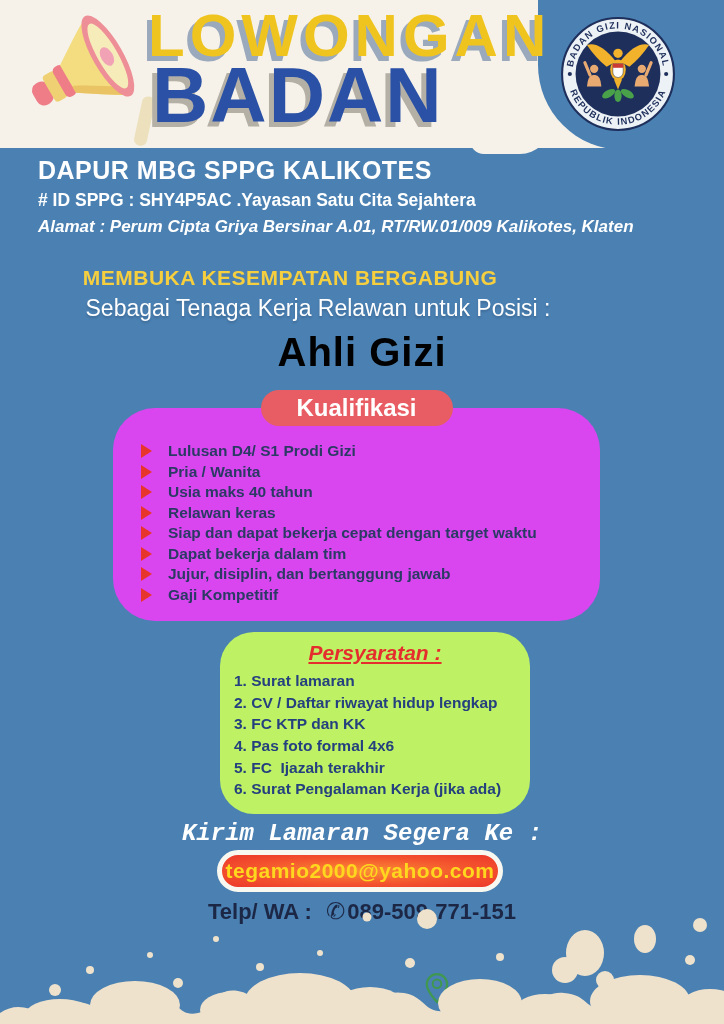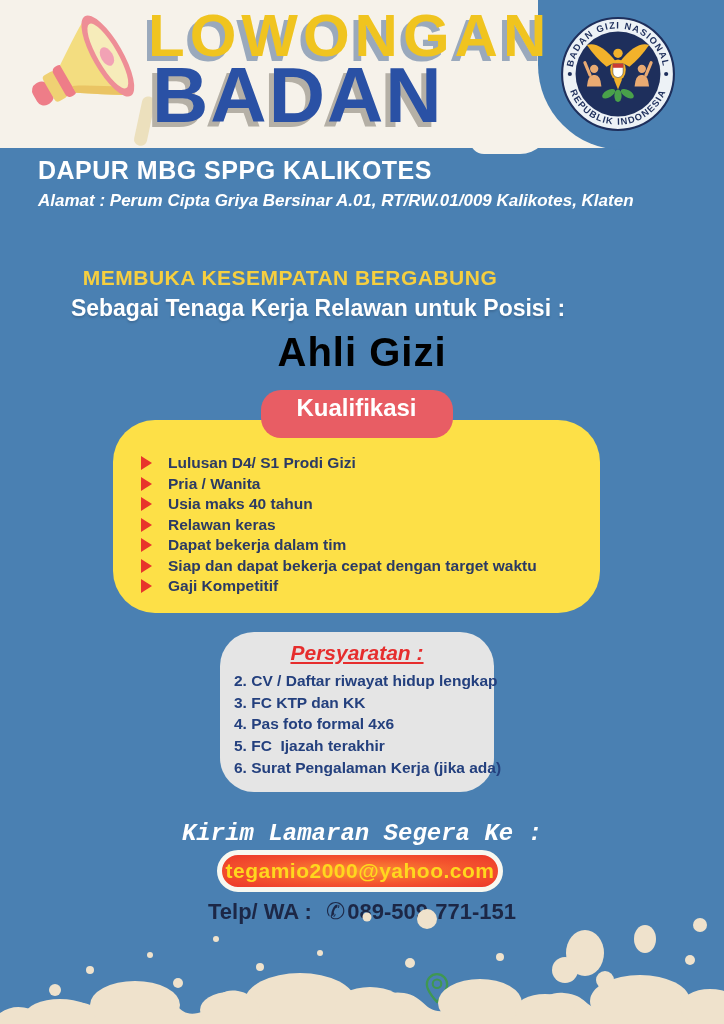--- a/index.html
+++ b/index.html
@@ -32,43 +32,43 @@
   }
   
   .org{position:absolute;left:38px;top:156px;color:#ffffff;width:660px;}
   .org-name{font-size:25px;font-weight:bold;letter-spacing:.5px;}
   .org-id{font-size:17.5px;font-weight:bold;margin-top:5px;}
   .org-addr{font-size:17px;font-weight:bold;font-style:italic;margin-top:6px;}
   
   .intro-1{position:absolute;top:266px;left:0;width:580px;text-align:center;
     color:#f6cf3f;font-size:21px;font-weight:bold;letter-spacing:.5px;}
   .intro-2{position:absolute;top:295px;left:0;width:636px;text-align:center;
-    color:#fff;font-size:23px;font-weight:bold;text-shadow:0 2px 2px rgba(30,50,80,.25);}
+    color:#fff;font-size:23px;font-weight:normal;text-shadow:0 2px 2px rgba(30,50,80,.25);}
   .position{position:absolute;top:330px;left:0;width:724px;text-align:center;
     color:#000000;font-size:40px;font-weight:bold;letter-spacing:1px;}
   
   .qual{position:absolute;top:390px;left:113px;width:487px;}
   .qual-pill{
-    position:relative;z-index:2;margin:0 auto;width:192px;height:48px;
+    position:relative;z-index:2;margin:0 auto;width:192px;height:36px;
     background:#e85d64;border-radius:20px;color:#fff;
     font-size:24px;font-weight:bold;text-align:center;line-height:35px;
   }
   .qual-box{
-    margin-top:-18px;background:#fde047;border-radius:42px;
+    margin-top:-18px;background:#d946ef;border-radius:42px;
     padding:33px 4px 16px 14px;box-sizing:border-box;
   }
   .qual-item{display:flex;align-items:center;height:20.5px;}
   .arrow{width:0;height:0;flex:none;
     border-left:11px solid #e8352b;border-top:7px solid transparent;border-bottom:7px solid transparent;
     margin:0 16px 0 14px;}
   .qual-text{color:#2b3a64;font-size:15.5px;font-weight:bold;white-space:nowrap;}
   
   .req{
-    position:absolute;top:632px;left:220px;width:274px;box-sizing:border-box;
-    background:#e5e5e5;border-radius:34px;padding:9px 14px 14px;
+    position:absolute;top:632px;left:220px;width:310px;box-sizing:border-box;
+    background:#bef264;border-radius:34px;padding:9px 14px 14px;
   }
   .req-title{color:#e62d2d;font-size:21px;font-weight:bold;font-style:italic;
     text-decoration:underline;text-align:center;}
   .req-list{margin-top:5px;}
   .req-item{color:#24407e;font-size:15.5px;font-weight:bold;height:21.7px;
     display:flex;align-items:center;white-space:pre;}
   
   .cta{position:absolute;top:820px;left:0;width:724px;text-align:center;
     color:#fff;font-size:24px;font-weight:bold;font-style:italic;font-family:Liberation Mono, monospace;}
   .email-pill{
@@ -139,20 +139,21 @@
       <path d="M72,68 Q73,56 79,57 Q85,56 86,68 Z" fill="#e9aa72"></path>
       <path d="M83,57 L88,45" stroke="#e9aa72" stroke-width="3" stroke-linecap="round"></path>
       <ellipse cx="47" cy="75" rx="7" ry="3.5" fill="#49a14a" transform="rotate(-30 47 75)"></ellipse>
       <ellipse cx="65" cy="75" rx="7" ry="3.5" fill="#49a14a" transform="rotate(30 65 75)"></ellipse>
       <ellipse cx="56" cy="77" rx="3.5" ry="6" fill="#49a14a"></ellipse>
     </g>
   </svg>
 
   <div class="org">
     <div class="org-name">DAPUR MBG SPPG KALIKOTES</div>
+    <div class="org-id"># ID SPPG : SHY4P5AC .Yayasan Satu Cita Sejahtera</div>
     <div class="org-addr">Alamat : Perum Cipta Griya Bersinar A.01, RT/RW.01/009 Kalikotes, Klaten</div>
   </div>
 
   <div class="intro-1">MEMBUKA KESEMPATAN BERGABUNG</div>
   <div class="intro-2">Sebagai Tenaga Kerja Relawan untuk Posisi :</div>
   <div class="position">Ahli Gizi</div>
 
   <div class="qual">
     <div class="qual-pill">Kualifikasi</div>
     <div class="qual-box">
@@ -167,36 +168,41 @@
       <div class="qual-item">
         <span class="arrow"></span>
         <span class="qual-text">Usia maks 40 tahun</span>
       </div>
       <div class="qual-item">
         <span class="arrow"></span>
         <span class="qual-text">Relawan keras</span>
       </div>
       <div class="qual-item">
         <span class="arrow"></span>
+        <span class="qual-text">Siap dan dapat bekerja cepat dengan target waktu</span>
+      </div>
+      <div class="qual-item">
+        <span class="arrow"></span>
         <span class="qual-text">Dapat bekerja dalam tim</span>
       </div>
       <div class="qual-item">
         <span class="arrow"></span>
-        <span class="qual-text">Siap dan dapat bekerja cepat dengan target waktu</span>
+        <span class="qual-text">Jujur, disiplin, dan bertanggung jawab</span>
       </div>
       <div class="qual-item">
         <span class="arrow"></span>
         <span class="qual-text">Gaji Kompetitif</span>
       </div>
     </div>
   </div>
 
   <div class="req">
     <div class="req-title">Persyaratan :</div>
     <div class="req-list">
+      <div class="req-item">1. Surat lamaran</div>
       <div class="req-item">2. CV / Daftar riwayat hidup lengkap</div>
       <div class="req-item">3. FC KTP dan KK</div>
       <div class="req-item">4. Pas foto formal 4x6</div>
       <div class="req-item">5. FC  Ijazah terakhir</div>
       <div class="req-item">6. Surat Pengalaman Kerja (jika ada)</div>
     </div>
   </div>
 
   <div class="cta">Kirim Lamaran Segera Ke :</div>
   <div class="email-pill">tegamio2000@yahoo.com</div>

